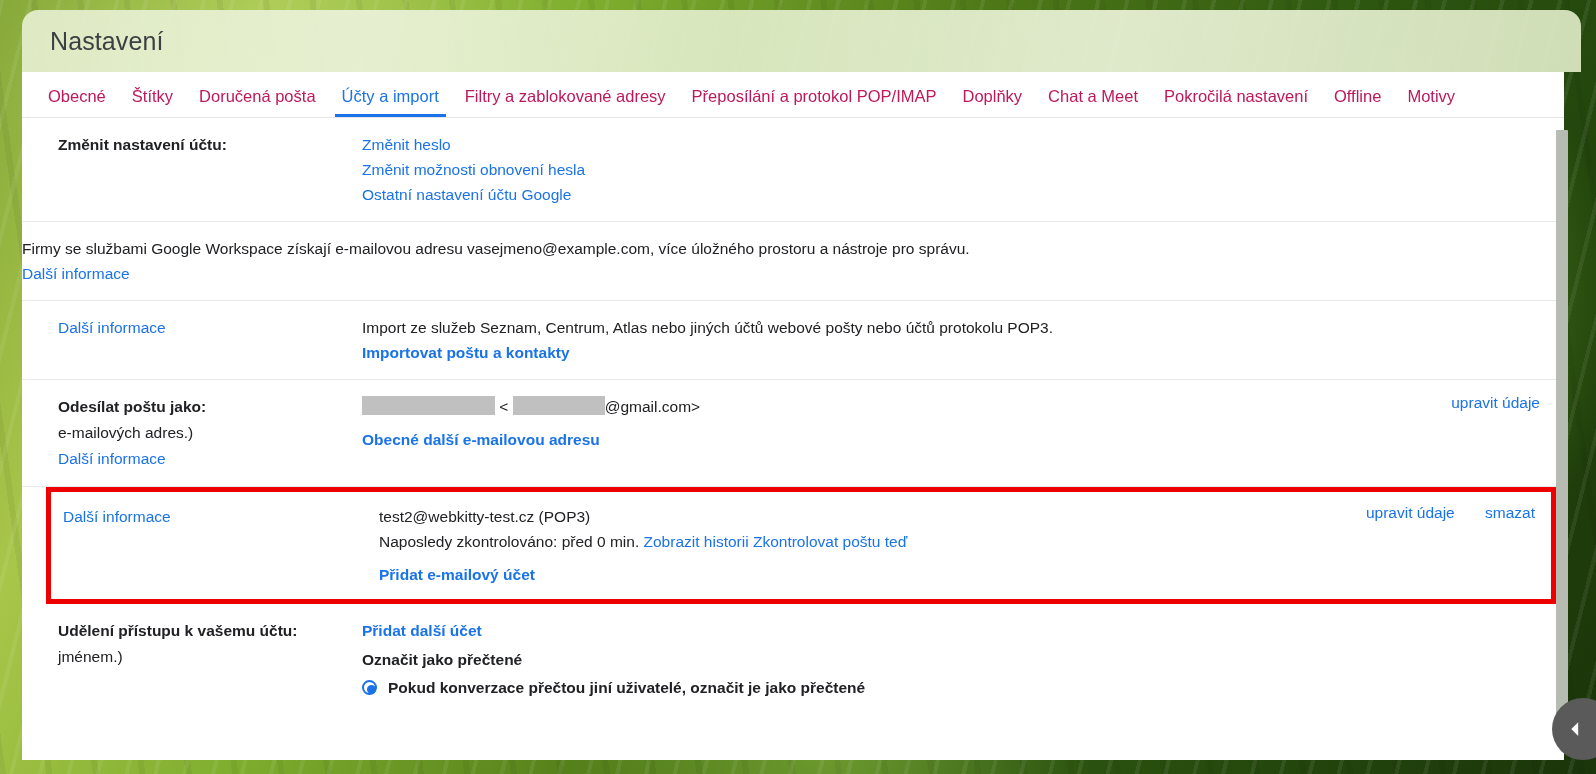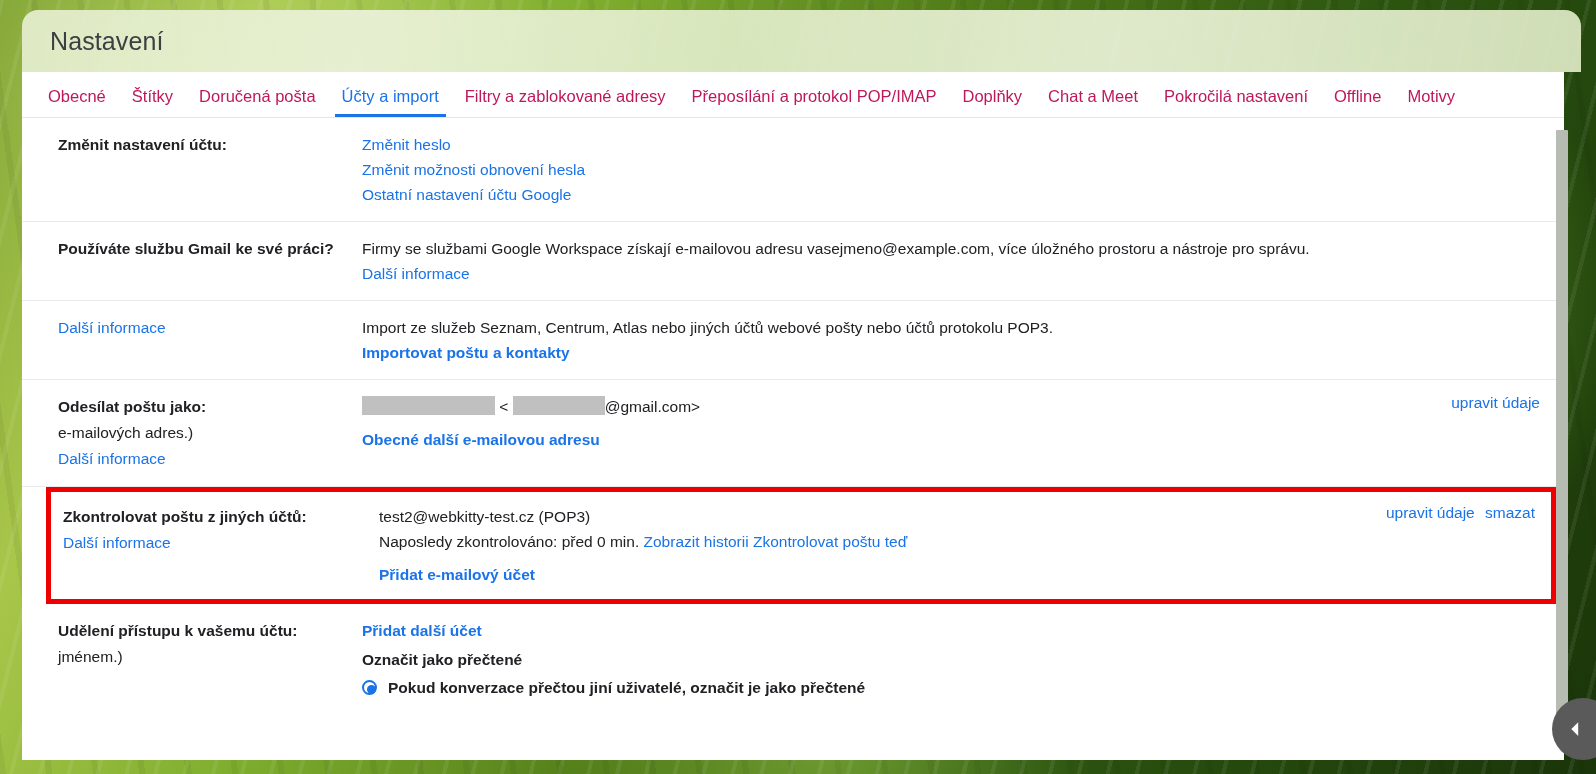--- a/index.html
+++ b/index.html
@@ -282,23 +282,20 @@
           <span class="strong">Změnit nastavení účtu:</span>
         </div>
         <div class="row-content lines">
           <div><a class="link">Změnit heslo</a></div>
           <div><a class="link">Změnit možnosti obnovení hesla</a></div>
           <div><a class="link">Ostatní nastavení účtu Google</a></div>
         </div>
       </div>
 
       <div class="row">
-        <div class="row-label">
-          <span class="strong">Používáte službu Gmail ke své práci?</span>
-        </div>
         <div class="row-content lines">
           <div>Firmy se službami Google Workspace získají e-mailovou adresu vasejmeno@example.com, více úložného prostoru a nástroje pro správu.</div>
           <div><a class="link">Další informace</a></div>
         </div>
       </div>
 
       <div class="row">
         <div class="row-label">
           <span class="note"><a class="link">Další informace</a></span>
         </div>
@@ -323,36 +320,35 @@
           <div class="spacer-sm"></div>
           <div><a class="link bold">Obecné další e-mailovou adresu</a></div>
         </div>
         <div class="row-actions">
           <a class="link">upravit údaje</a>
         </div>
       </div>
 
       <div class="row highlight no-border">
         <div class="row-label">
-          <span class="strong">Zkontrolovat poštu z jiných účtů:</span>
           <span class="note"><a class="link">Další informace</a></span>
         </div>
         <div class="row-content lines">
           <div>test2@webkitty-test.cz (POP3)</div>
           <div>
             <span>Naposledy zkontrolováno: před 0 min.</span>
             <a class="link">Zobrazit historii</a>
             <a class="link">Zkontrolovat poštu teď</a>
           </div>
           <div class="spacer-sm"></div>
           <div><a class="link bold">Přidat e-mailový účet</a></div>
         </div>
         <div class="row-actions">
           <a class="link">upravit údaje</a>
-          <a class="link" style="margin-left:6px">smazat</a>
+          <a class="link" style="margin-left:26px">smazat</a>
         </div>
       </div>
 
       <div class="row no-border">
         <div class="row-label">
           <span class="strong">Udělení přístupu k vašemu účtu:</span>
           <span class="note">jménem.)</span>
 
         </div>
         <div class="row-content lines">

